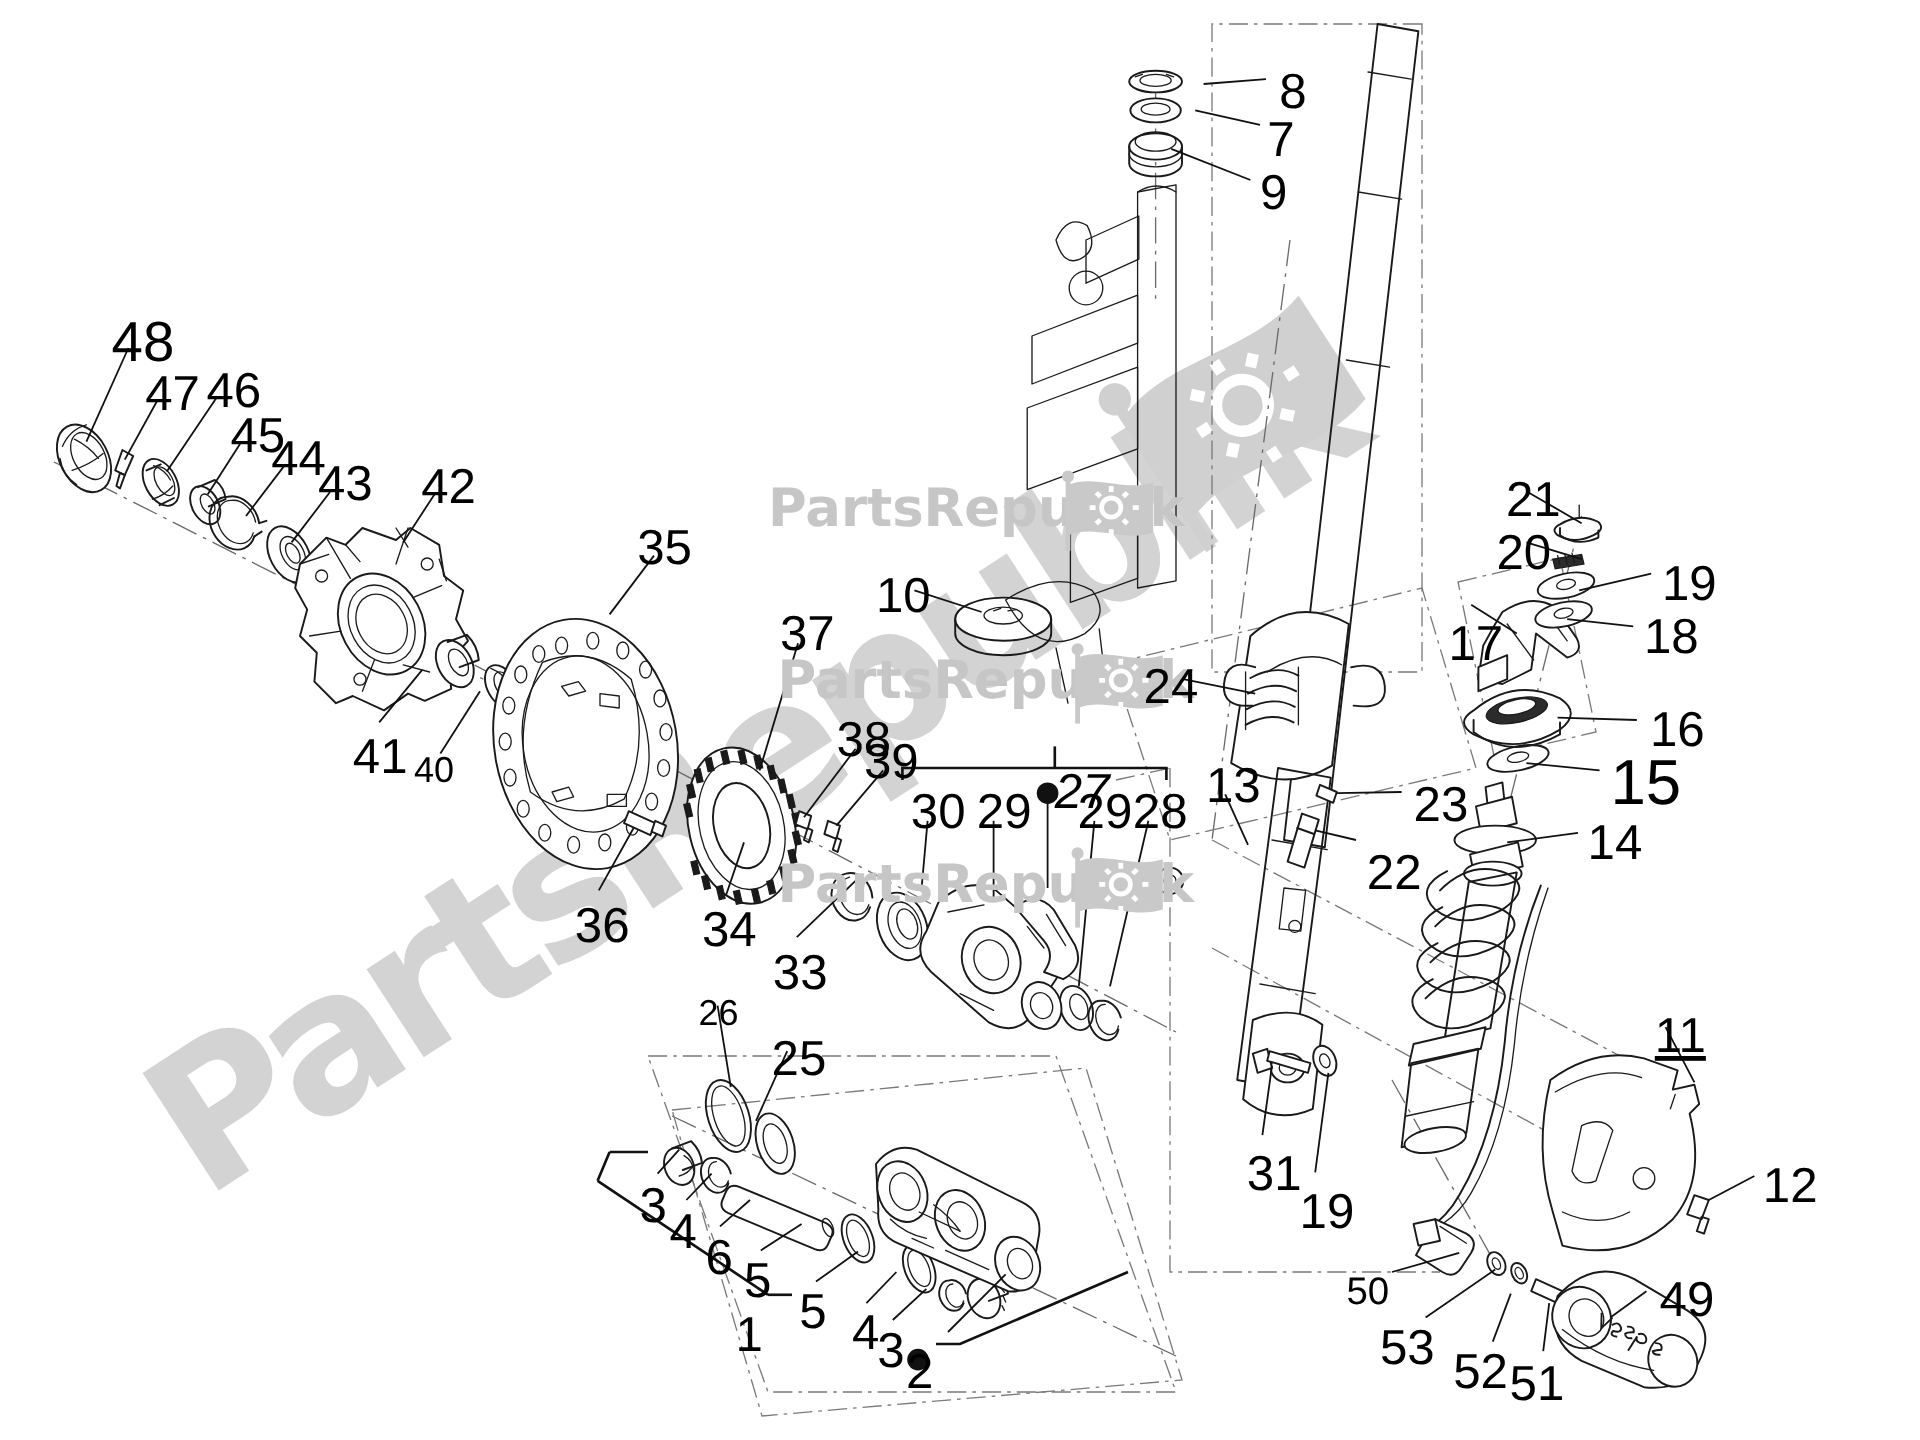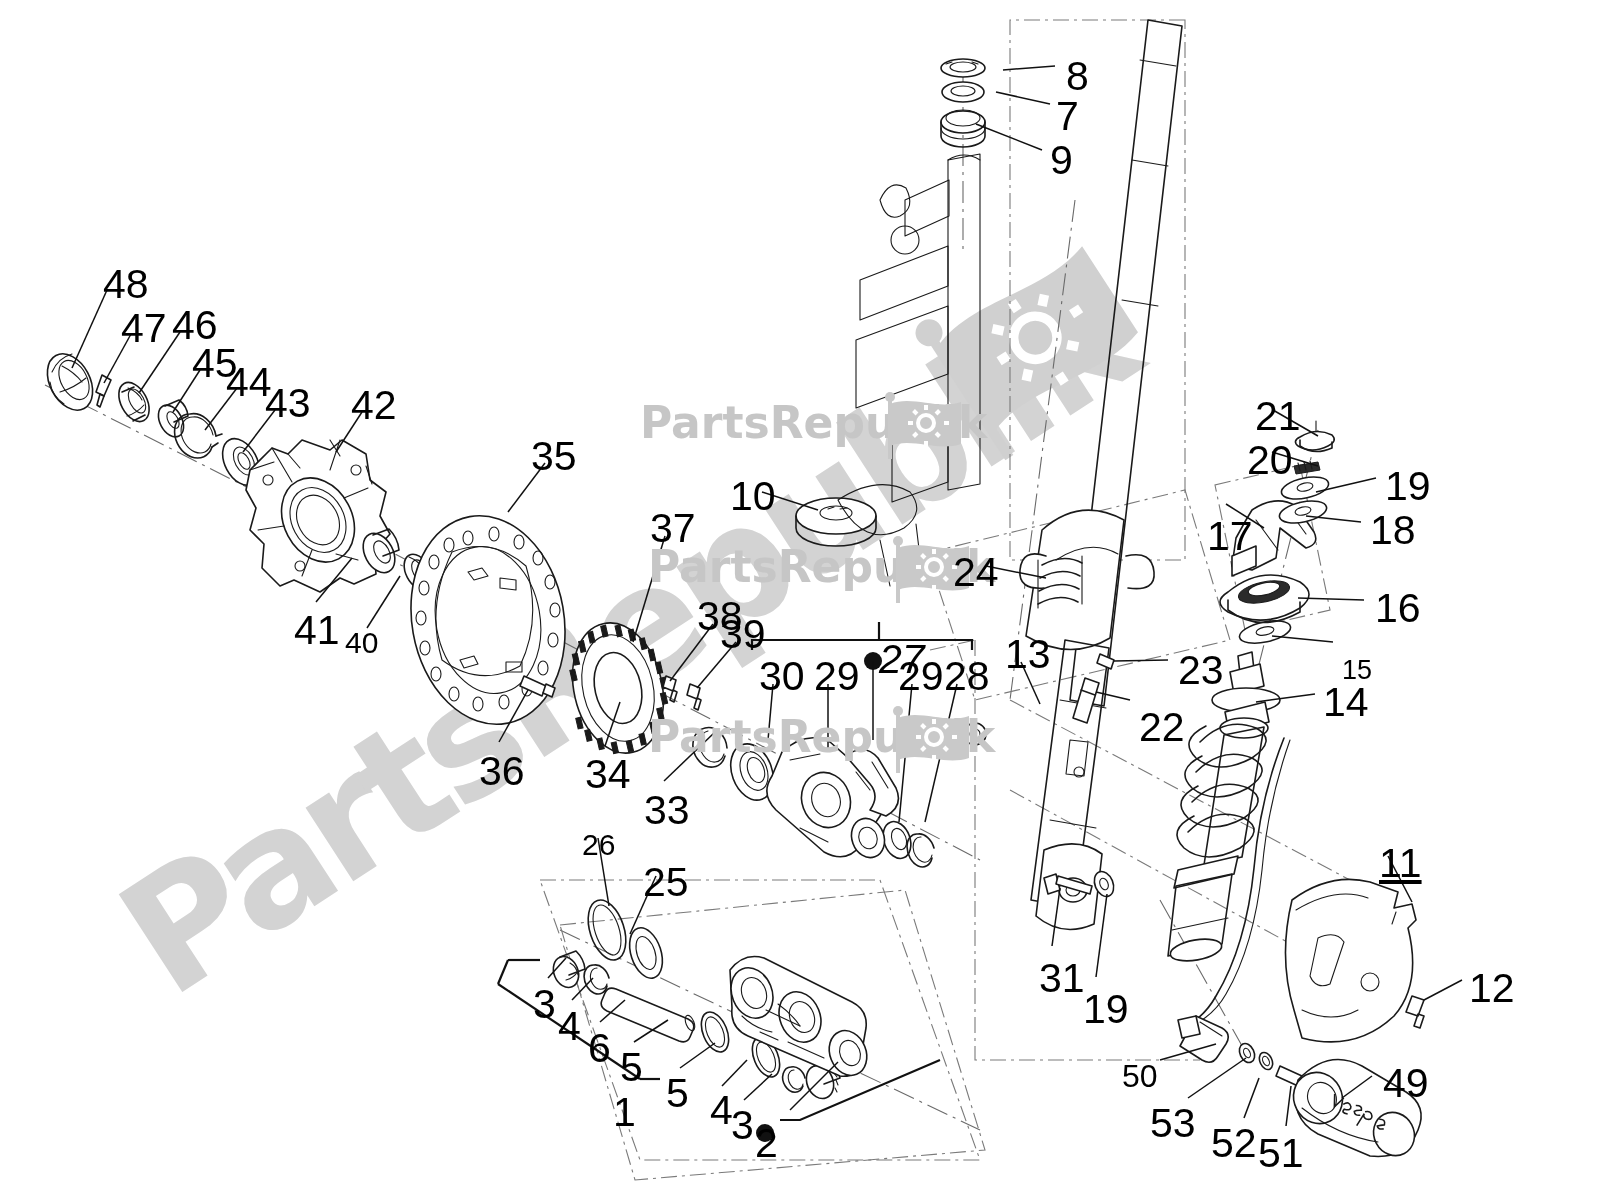--- a/index.html
+++ b/index.html
@@ -605,21 +605,21 @@
             <use href="#flagGear2"></use>
           </g>
       </g>
     </svg>
   </div>
 
   <div id="callouts">
       <div class="callout" style="left: 1066px; top: 56px; font-size: 41px;">8</div>
       <div class="callout" style="left: 1056px; top: 96px; font-size: 41px;">7</div>
       <div class="callout" style="left: 1050px; top: 140px; font-size: 41px;">9</div>
-      <div class="callout" style="left: 103px; top: 264px; font-size: 41px;">48</div>
+      <div class="callout" style="left: 93px; top: 264px; font-size: 47px;">48</div>
       <div class="callout" style="left: 121px; top: 308px; font-size: 41px;">47</div>
       <div class="callout" style="left: 172px; top: 305px; font-size: 41px;">46</div>
       <div class="callout" style="left: 192px; top: 343px; font-size: 41px;">45</div>
       <div class="callout" style="left: 226px; top: 362px; font-size: 41px;">44</div>
       <div class="callout" style="left: 265px; top: 383px; font-size: 41px;">43</div>
       <div class="callout" style="left: 351px; top: 385px; font-size: 41px;">42</div>
       <div class="callout" style="left: 294px; top: 610px; font-size: 41px;">41</div>
       <div class="callout" style="left: 345px; top: 622px; font-size: 30px; text-align: center;">40</div>
       <div class="callout" style="left: 531px; top: 436px; font-size: 41px;">35</div>
       <div class="callout" style="left: 479px; top: 751px; font-size: 41px;">36</div>
@@ -639,21 +639,21 @@
       <div class="callout" style="left: 1178px; top: 650px; font-size: 41px;">23</div>
       <div class="callout" style="left: 1139px; top: 707px; font-size: 41px;">22</div>
       <div class="callout" style="left: 1039px; top: 958px; font-size: 41px;">31</div>
       <div class="callout" style="left: 1083px; top: 989px; font-size: 41px;">19</div>
       <div class="callout" style="left: 1255px; top: 396px; font-size: 41px;">21</div>
       <div class="callout" style="left: 1247px; top: 440px; font-size: 41px;">20</div>
       <div class="callout" style="left: 1385px; top: 466px; font-size: 41px;">19</div>
       <div class="callout" style="left: 1370px; top: 510px; font-size: 41px;">18</div>
       <div class="callout" style="left: 1207px; top: 516px; font-size: 41px;">17</div>
       <div class="callout" style="left: 1375px; top: 588px; font-size: 41px;">16</div>
-      <div class="callout" style="left: 1342px; top: 632px; font-size: 27px; margin-top: 18px;">15</div>
+      <div class="callout" style="left: 1342px; top: 632px; font-size: 53px;">15</div>
       <div class="callout" style="left: 1323px; top: 682px; font-size: 41px;">14</div>
       <div class="callout" style="left: 1379px; top: 843px; font-size: 41px; text-decoration: underline;">11</div>
       <div class="callout" style="left: 1469px; top: 968px; font-size: 41px;">12</div>
       <div class="callout" style="left: 582px; top: 824px; font-size: 30px;">26</div>
       <div class="callout" style="left: 643px; top: 862px; font-size: 41px;">25</div>
       <div class="callout" style="left: 533px; top: 984px; font-size: 41px;">3</div>
       <div class="callout" style="left: 558px; top: 1006px; font-size: 41px;">4</div>
       <div class="callout" style="left: 588px; top: 1028px; font-size: 41px;">6</div>
       <div class="callout" style="left: 620px; top: 1047px; font-size: 41px;">5</div>
       <div class="callout" style="left: 613px; top: 1092px; font-size: 41px;">1</div>

